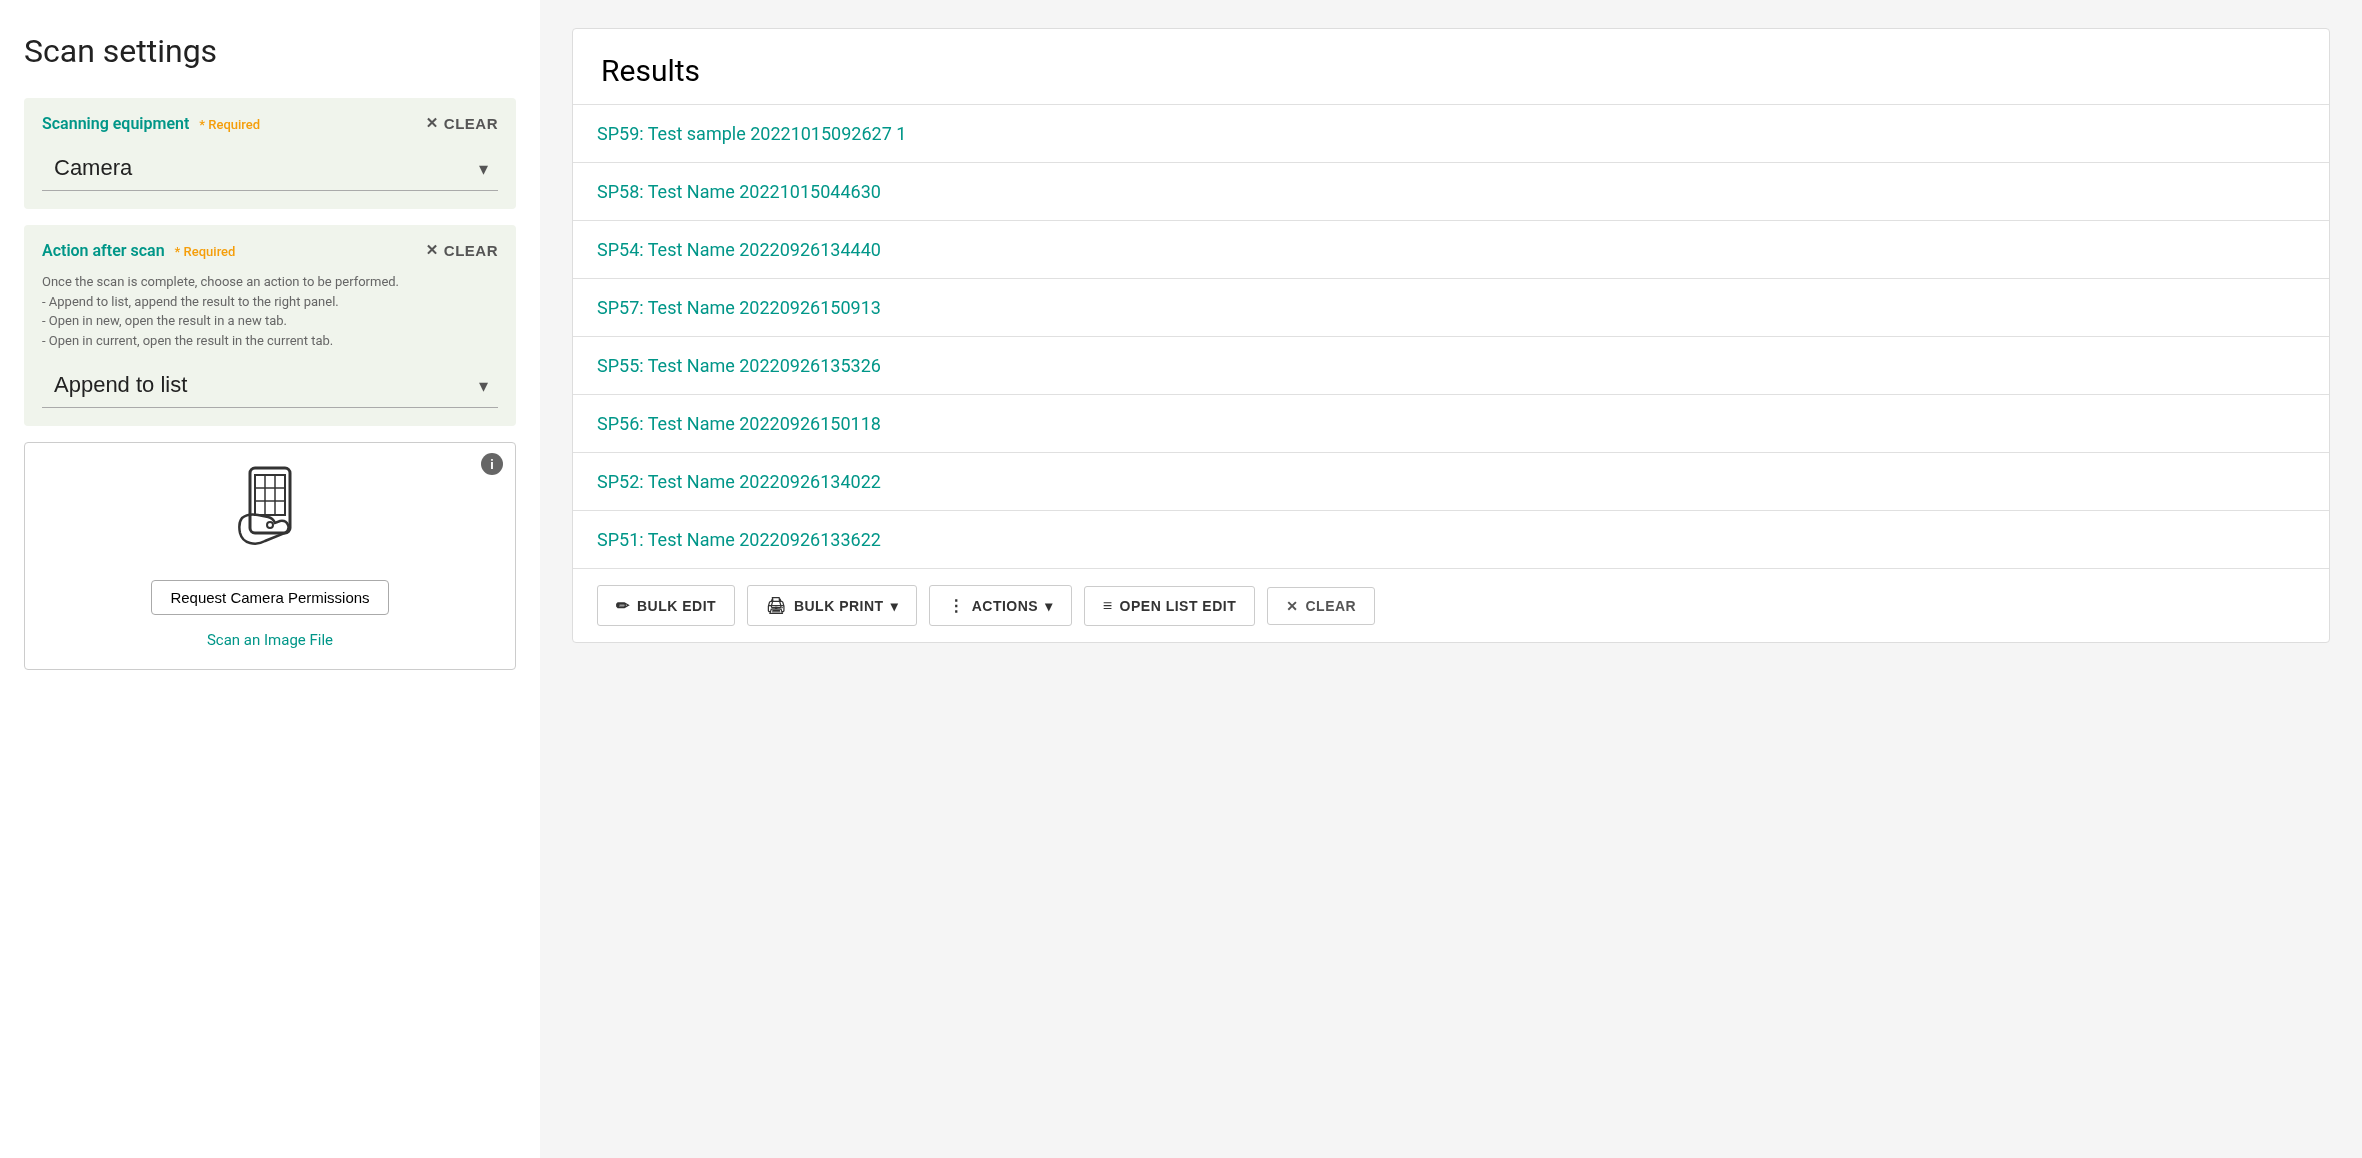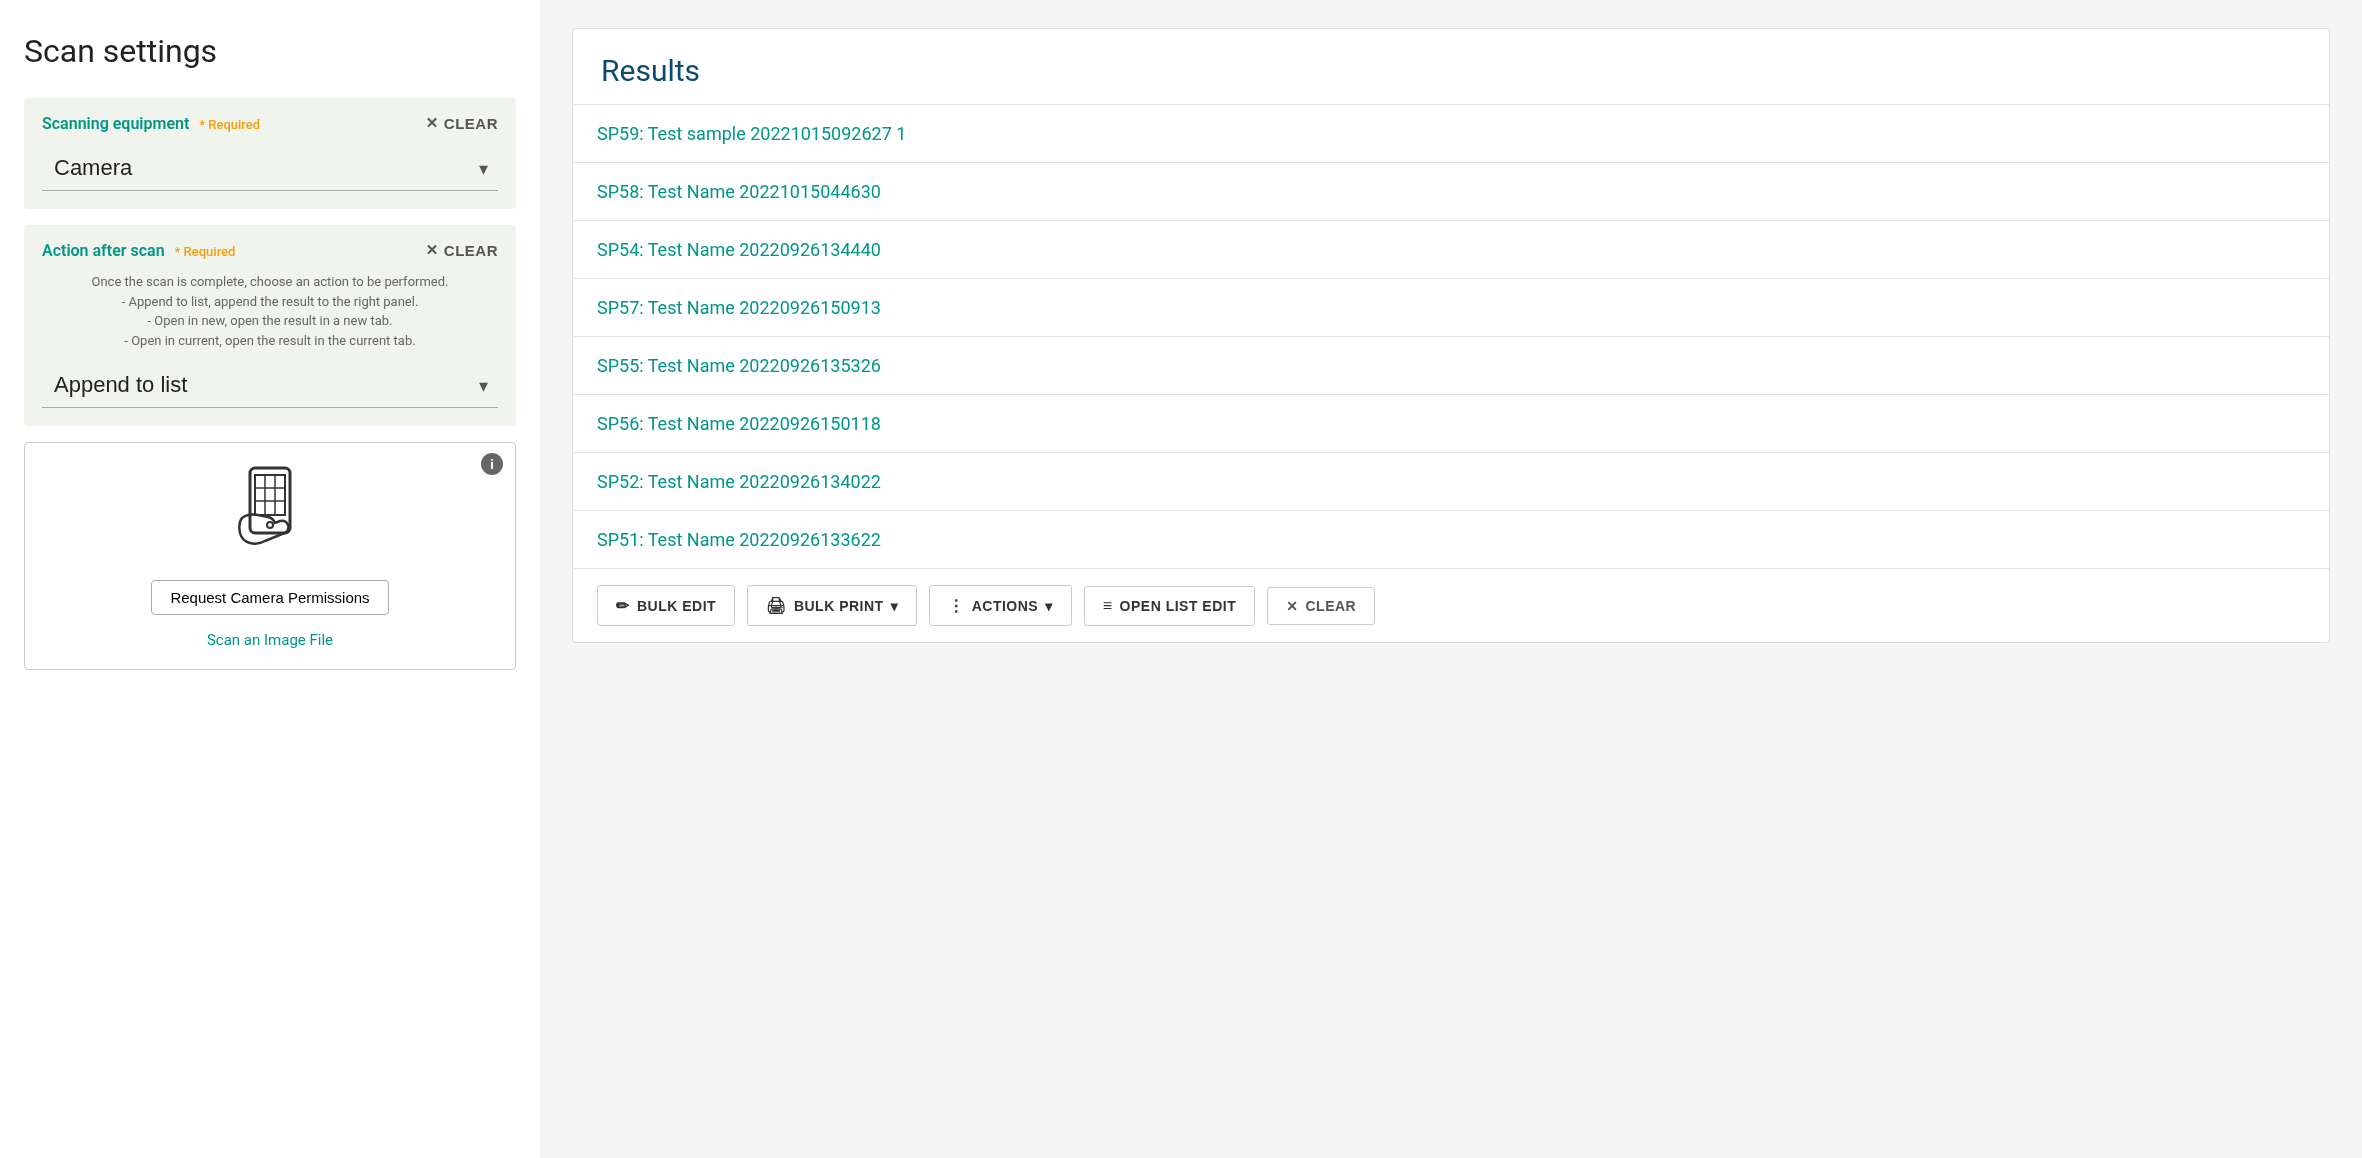--- a/index.html
+++ b/index.html
@@ -79,21 +79,20 @@
       transform: translateY(-50%);
       pointer-events: none;
       font-size: 18px;
       color: #555;
     }
     .field-description {
       font-size: 13px;
       color: #666;
       line-height: 1.5;
       margin-bottom: 12px;
-      text-align: center;
     }
     .camera-box {
       border: 1px solid #ccc;
       border-radius: 4px;
       padding: 20px 18px;
       background: #fff;
       position: relative;
       display: flex;
       flex-direction: column;
       align-items: center;
@@ -141,21 +140,21 @@
     }
     .results-container {
       background: #fff;
       border: 1px solid #ddd;
       border-radius: 4px;
       overflow: hidden;
     }
     .results-title {
       font-size: 30px;
       font-weight: 400;
-      color: #0c4a6e;
+      color: #000000;
       padding: 24px 28px 16px;
     }
     .results-list {
       border-top: 1px solid #e0e0e0;
     }
     .result-item {
       padding: 18px 24px;
       border-bottom: 1px solid #e0e0e0;
       color: #009688;
       font-size: 18px;

